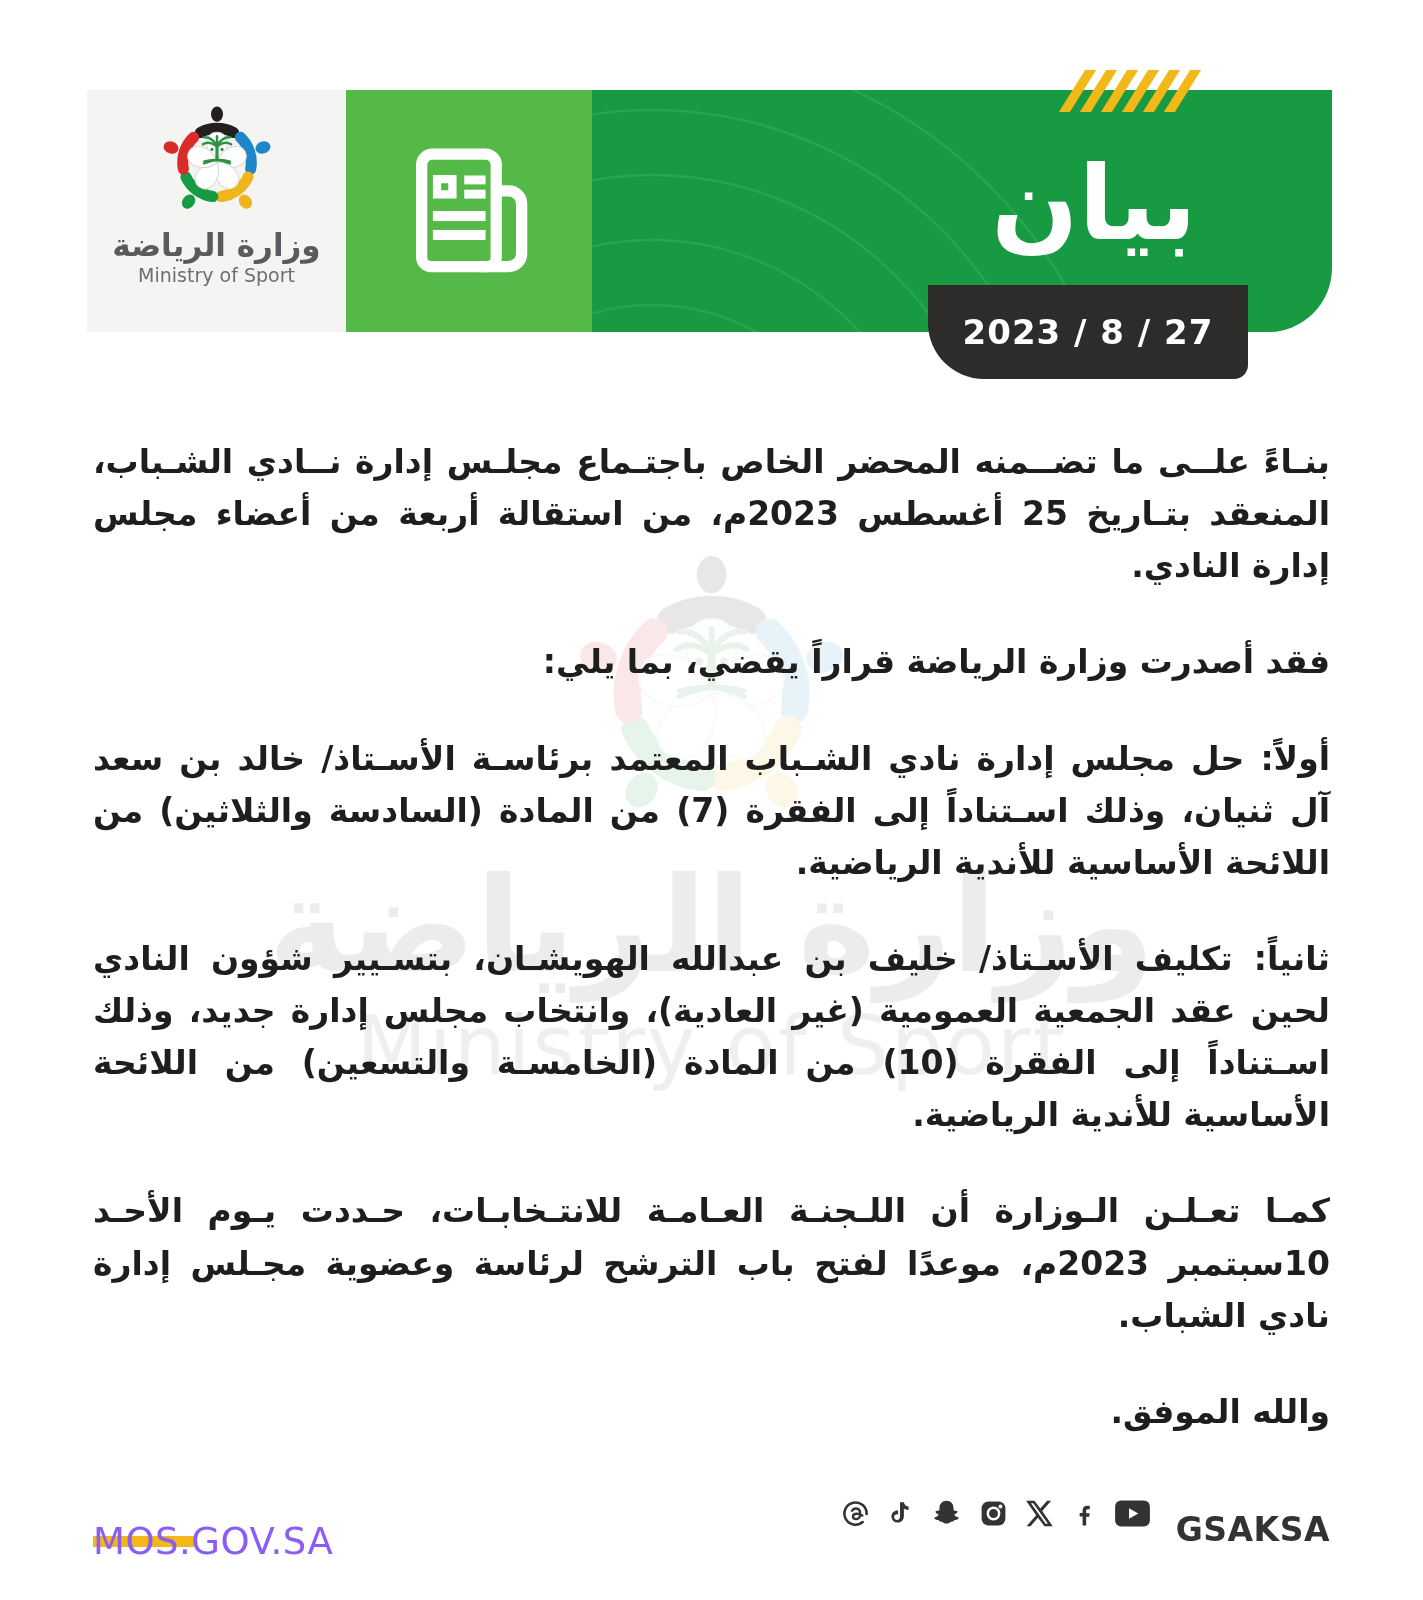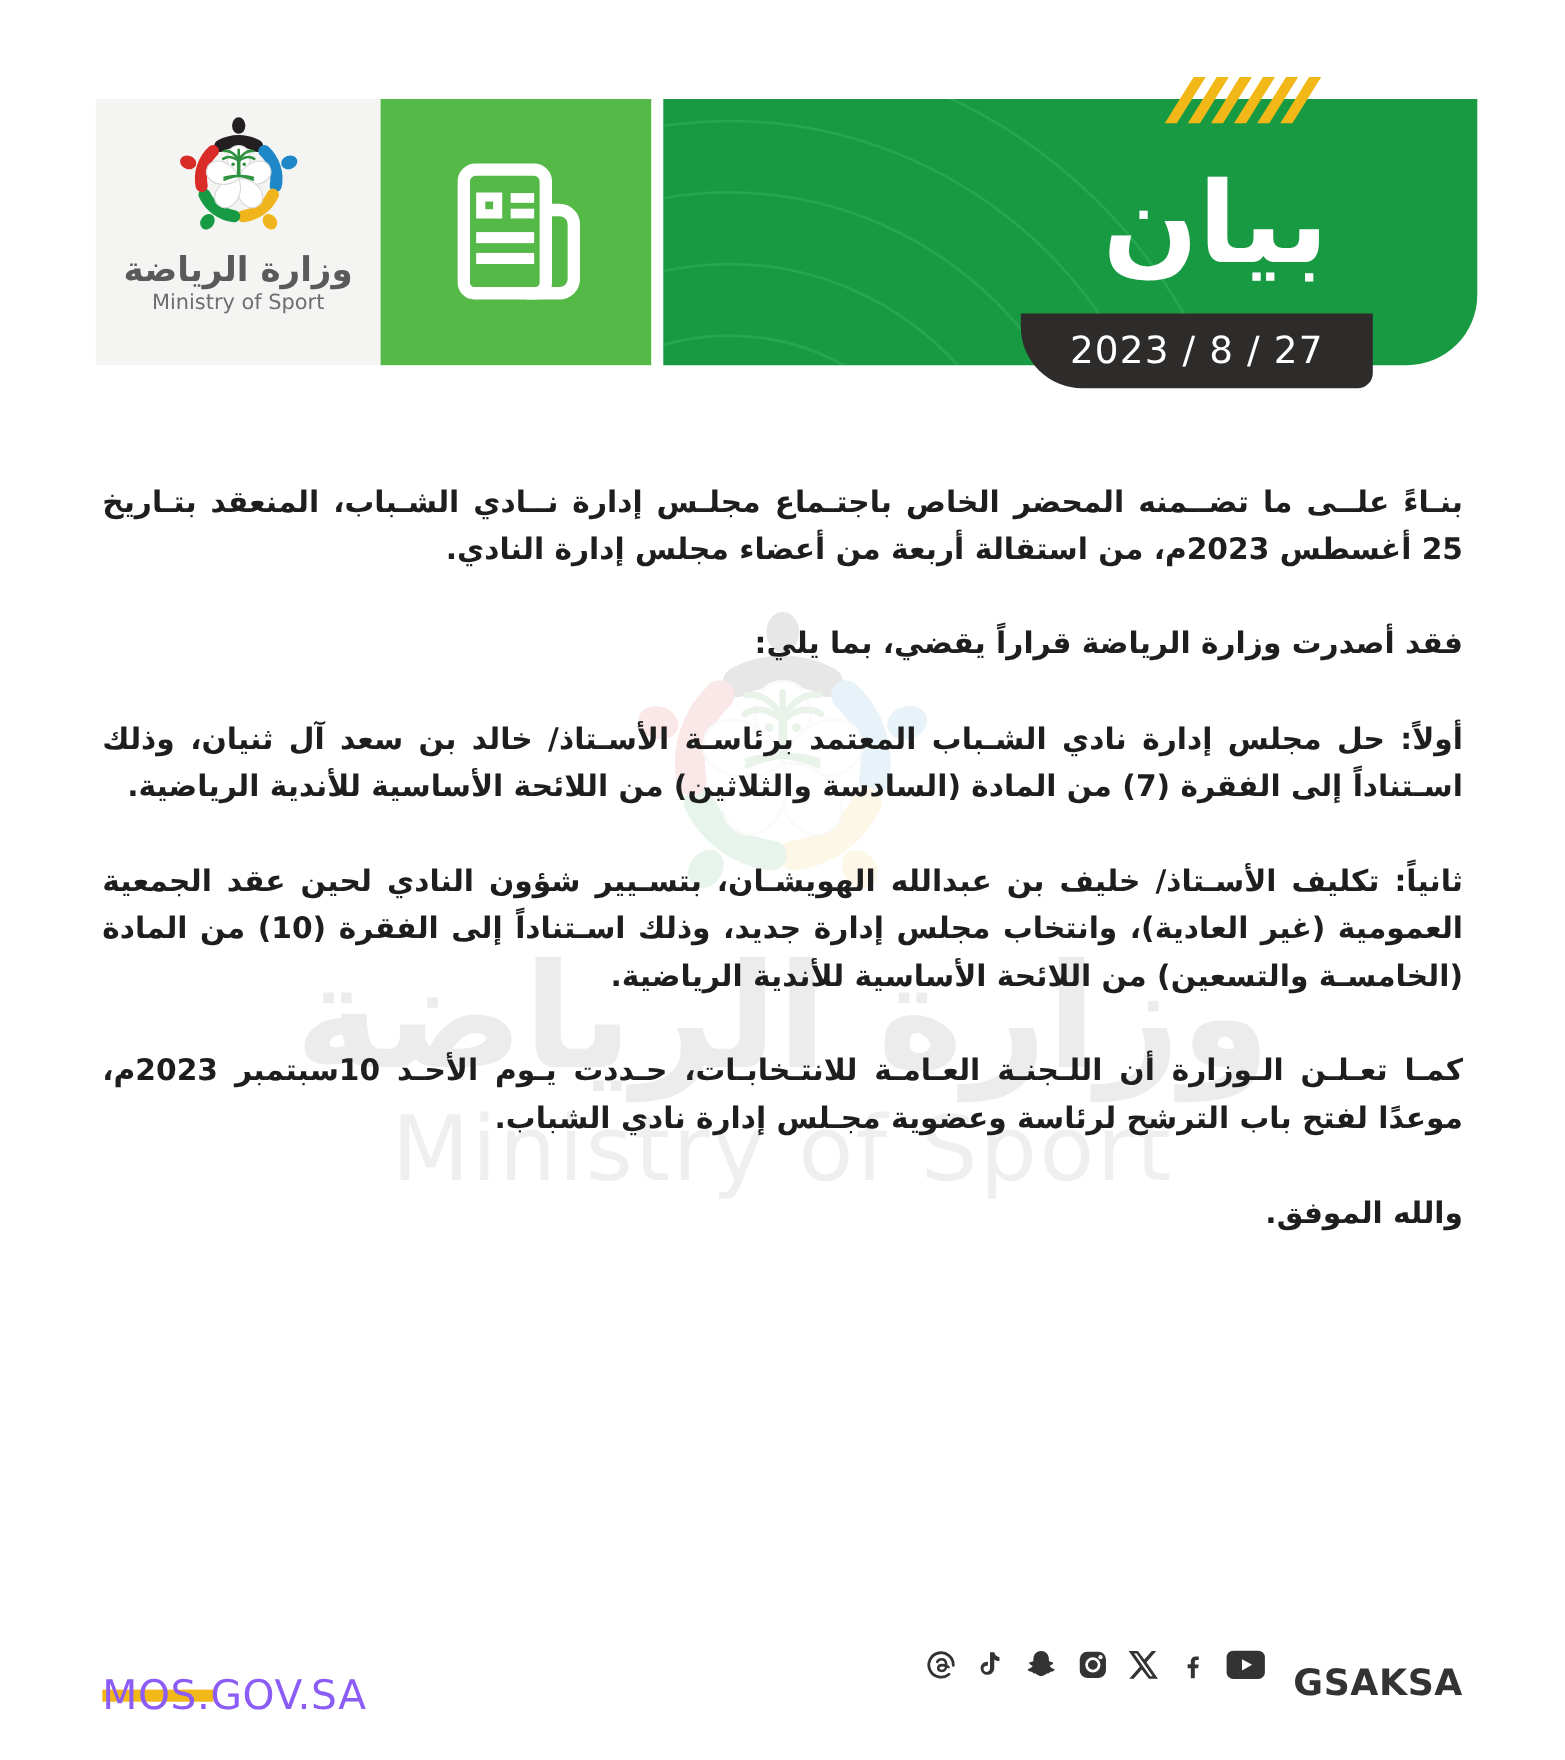--- a/index.html
+++ b/index.html
@@ -16,51 +16,51 @@
   }
   .mos-logo{margin-top:10px;}
   .logo-ar{font-size:31px;font-weight:700;color:#595a5c;line-height:1.1;margin-top:2px;}
   .logo-en{font-size:19px;font-weight:400;color:#6d6e70;line-height:1.1;margin-top:3px;}
   .hdr-lightgreen{
     position:absolute;left:346px;top:90px;width:246px;height:242px;
     background:#55b948;display:flex;align-items:center;justify-content:center;
   }
   .hdr-darkgreen{
     position:absolute;left:592px;top:90px;width:740px;height:242px;
-    background:#189a43;border-radius:0 0 64px 0;overflow:hidden;margin-left:11px;
+    background:#189a43;border-radius:0 0 64px 0;overflow:hidden;
   }
   .arcs{position:absolute;left:0;top:0;}
   .banner-title{
     position:absolute;left:352px;top:28px;width:300px;height:170px;
     display:flex;align-items:center;justify-content:center;
     color:#ffffff;font-size:102px;font-weight:700;direction:rtl;
   }
   .stripes{position:absolute;left:1072px;top:70px;display:flex;gap:10px;z-index:3;}
   .stripe{width:11px;height:42px;background:#f2b818;transform:skewX(-32deg);}
   .date-badge{
-    position:absolute;left:928px;top:285px;width:320px;height:68px;
+    position:absolute;left:928px;top:285px;width:320px;height:94px;
     background:#2e2b2b;border-radius:0 0 14px 56px;z-index:4;
     display:flex;align-items:center;justify-content:center;
-    color:#ffffff;font-size:34px;font-weight:400;letter-spacing:1px;
+    color:#ffffff;font-size:34px;font-weight:700;letter-spacing:1px;
   }
   
   .watermark{
     position:absolute;left:50%;top:540px;transform:translateX(-50%);
     display:flex;flex-direction:column;align-items:center;z-index:0;
     pointer-events:none;user-select:none;
   }
   .wm-flower{opacity:0.10;}
   .wm-ar{font-size:132px;font-weight:700;color:#000;opacity:0.07;line-height:1.05;margin-top:6px;direction:rtl;white-space:nowrap;}
   .wm-en{font-size:82px;font-weight:400;color:#000;opacity:0.06;line-height:1.05;margin-top:8px;letter-spacing:2px;white-space:nowrap;}
   
   .doc-body{
     position:absolute;left:93px;top:436px;width:1237px;z-index:1;
     direction:rtl;text-align:justify;color:#1e1e1e;
   }
-  .doc-body p{margin:0 0 44px 0;font-size:27px;font-weight:700;line-height:1.58;}
+  .doc-body p{margin:0 0 44px 0;font-size:33px;font-weight:700;line-height:1.58;}
   .doc-body p.closing{margin-bottom:12px;}
   .lead{font-weight:700;}
   
   .site{
     position:absolute;left:93px;top:1520px;z-index:2;
     font-size:37px;font-weight:400;color:#8b5cf6;letter-spacing:0.5px;
   }
   .site-underline{position:absolute;left:93px;top:1536px;width:101px;height:11px;background:#f2b818;}
   .social-row{
     position:absolute;right:93px;top:1478px;z-index:2;

